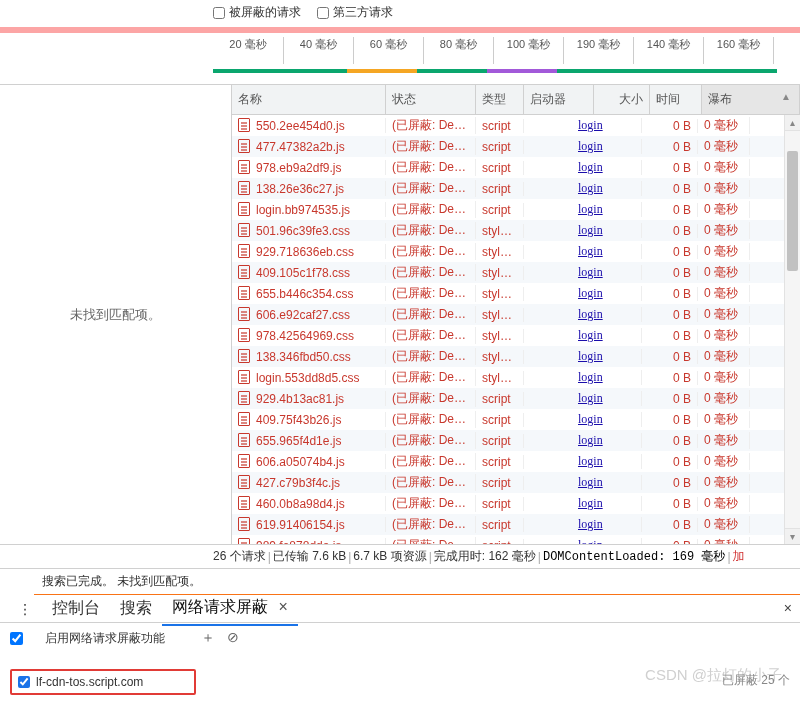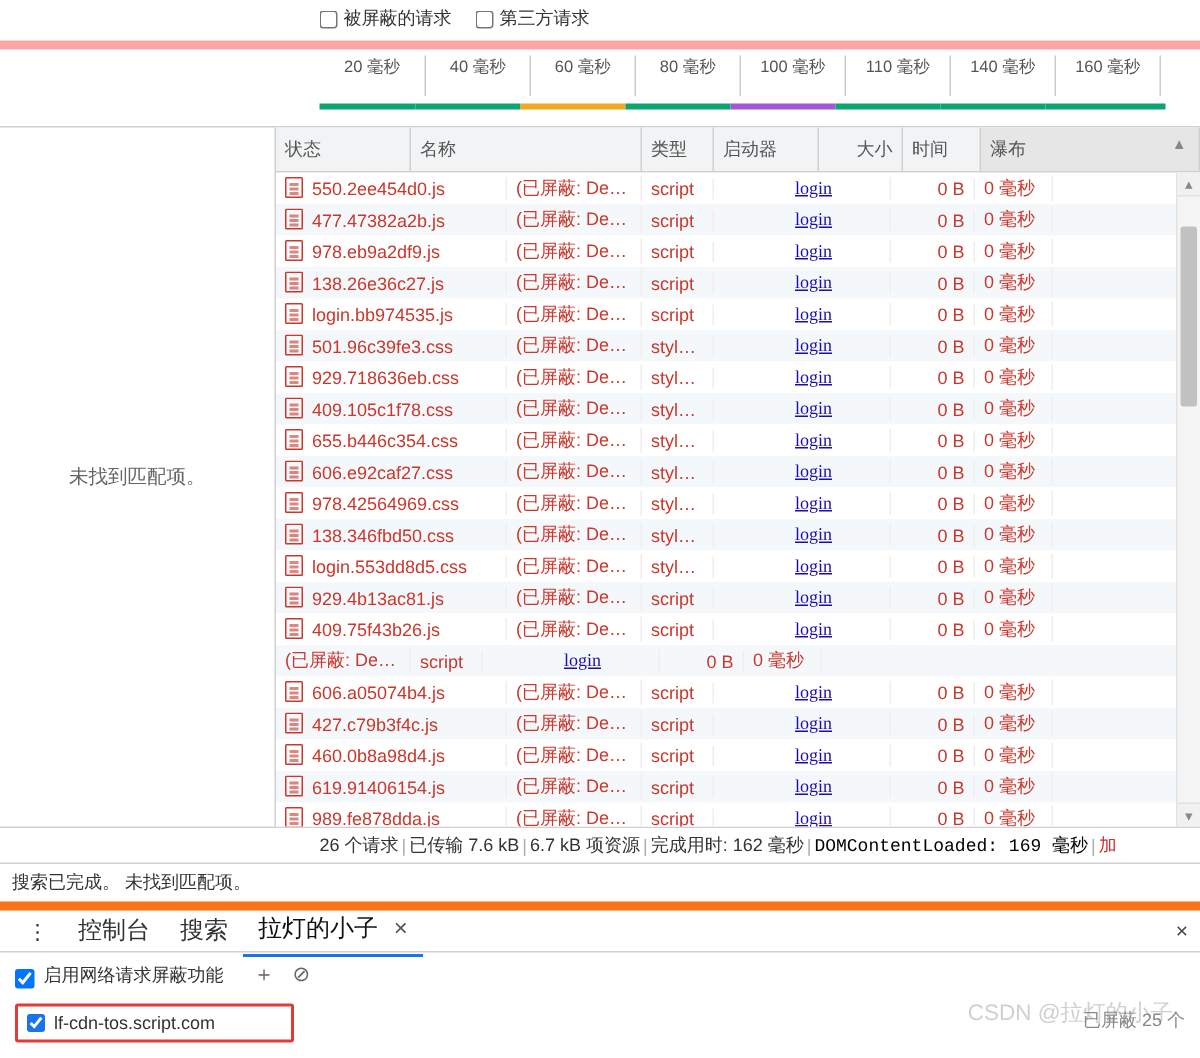--- a/index.html
+++ b/index.html
@@ -15,21 +15,21 @@
   .timeline-wrap { position: relative; height: 52px; border-bottom: 1px solid #d0d0d0; }
   .timeline-ticks { display: flex; padding-top: 4px; }
   .timeline-ticks .spacer { width: 213px; flex: none; }
   .timeline-tick { width: 70px; flex: none; text-align: center; font-size: 11px; color: #555; border-left: 1px solid #ccc; padding-bottom: 12px; }
   .timeline-tick.nb { border-left: none; }
   .timeline-bars { position: absolute; left: 213px; right: 0; top: 36px; height: 4px; display: flex; }
   .bar { height: 4px; }
 
   
   .body-split { display: flex; flex: 1; min-height: 0; border-bottom: 1px solid #d0d0d0; }
-  .left-pane { width: 184px; flex: none; display: flex; align-items: center; justify-content: center; color: #666; font-size: 13px; border-right: 1px solid #d0d0d0; }
+  .left-pane { width: 232px; flex: none; display: flex; align-items: center; justify-content: center; color: #666; font-size: 13px; border-right: 1px solid #d0d0d0; }
 
   .table-wrap { flex: 1; display: flex; flex-direction: column; min-width: 0; }
   .table-header { display: flex; align-items: center; background: #f1f3f4; border-bottom: 1px solid #d0d0d0; flex: none; position: relative; }
   .th { padding: 6px 6px; border-right: 1px solid #d0d0d0; color: #555; font-size: 12px; white-space: nowrap; overflow: hidden; }
   .th.sort { background: #e6e6e6; }
   .sort-arrow { float: right; color: #888; font-size: 10px; margin-right: 2px; }
 
   .col-name { width: 154px; flex: none; }
   .col-status { width: 90px; flex: none; }
   .col-type { width: 48px; flex: none; }
@@ -54,33 +54,33 @@
   .td.col-init { color: #1a0dab; text-decoration: underline; cursor: pointer; margin-left: 48px; }
   .file-icon { display: inline-block; width: 12px; height: 14px; margin-right: 6px; vertical-align: -2px; border: 1px solid #c8382d; border-radius: 1px; position: relative; }
   .file-icon::before { content: ""; position: absolute; top: 3px; left: 2px; right: 2px; height: 1.5px; background: #c8382d; box-shadow: 0 3px 0 #c8382d, 0 6px 0 #c8382d; opacity: 0.6; }
 
   
   .summary { display: flex; align-items: center; gap: 2px; padding: 4px 6px 4px 213px; font-size: 12px; color: #333; border-bottom: 1px solid #d0d0d0; height: 24px; }
   .summary .sep { color: #aaa; }
   .summary .dcl { color: #000000; font-family: Liberation Mono, monospace; }
   .summary .load { color: #d03030; }
 
-  .search-done { padding: 4px 8px; border-bottom: 6px solid #f97316; color: #333; font-size: 12px; }
+  .search-done { padding: 4px 8px; border-bottom: 1px solid #f97316; color: #333; font-size: 12px; margin-left: 34px; }
 
   
   .tabs-row { display: flex; align-items: center; gap: 0; border-bottom: 1px solid #d0d0d0; padding: 0 8px 0 8px; height: 28px; position: relative; }
   .menu-icon { padding: 4px 10px; font-size: 14px; cursor: pointer; }
   .tab { padding: 6px 10px; font-size: 16px; cursor: pointer; }
   .tab.active { border-bottom: 2px solid #1a73e8; color: #111; }
   .tab .close { margin-left: 6px; color: #555; cursor: pointer; }
   .tabs-row .close-all { position: absolute; right: 8px; top: 5px; font-size: 14px; color: #444; cursor: pointer; }
 
   
   .blocking { padding: 6px 8px 10px 10px; }
-  .block-enable { display: flex; align-items: flex-end; gap: 6px; margin-bottom: 10px; }
+  .block-enable { display: flex; align-items: center; gap: 22px; margin-bottom: 22px; }
   .tool-icons { display: inline-flex; gap: 12px; margin-left: 14px; color: #666; }
   .tool-icons span { cursor: pointer; font-size: 14px; }
   .pattern-row { display: flex; align-items: center; gap: 6px; border: 2px solid #e13b36; border-radius: 2px; padding: 4px 6px; width: 186px; }
   .pattern-row input[type=checkbox]{ width:12px;height:12px; accent-color:#1a73e8; }
 
   .watermark { position: absolute; right: 18px; bottom: 20px; color: #d0d0d0; font-size: 15px; pointer-events: none; }
   .watermark-count { position: absolute; right: 10px; bottom: 16px; color: #888; font-size: 12px; }
 </style>
 </head>
 <body>
@@ -98,21 +98,21 @@
 </div>
 
 <div class="timeline-wrap">
   <div class="timeline-ticks" id="ticks">
         <div class="spacer"></div>
         <div class="timeline-tick nb">20 毫秒</div>
         <div class="timeline-tick">40 毫秒</div>
         <div class="timeline-tick">60 毫秒</div>
         <div class="timeline-tick">80 毫秒</div>
         <div class="timeline-tick">100 毫秒</div>
-        <div class="timeline-tick">110 毫秒</div>
+        <div class="timeline-tick">190 毫秒</div>
         <div class="timeline-tick">140 毫秒</div>
         <div class="timeline-tick">160 毫秒</div>
         <div class="timeline-tick">18</div>
       </div>
   <div class="timeline-bars" id="bars">
         <div class="bar" style="background: rgb(10, 166, 110); width: 64px;"></div>
         <div class="bar" style="background: rgb(10, 166, 110); width: 70px;"></div>
         <div class="bar" style="background: rgb(245, 166, 35); width: 70px;"></div>
         <div class="bar" style="background: rgb(10, 166, 110); width: 70px;"></div>
         <div class="bar" style="background: rgb(162, 89, 217); width: 70px;"></div>
@@ -122,22 +122,22 @@
       </div>
 </div>
 
 <div class="body-split">
   <div class="left-pane">
     <span>未找到匹配项。</span>
   </div>
 
   <div class="table-wrap">
     <div class="table-header">
+      <div class="th col-name">名称</div>
       <div class="th col-status">状态</div>
-      <div class="th col-name">名称</div>
       <div class="th col-type">类型</div>
       <div class="th col-init">启动器</div>
       <div class="th col-size">大小</div>
       <div class="th col-time">时间</div>
       <div class="th col-water sort"><span>瀑布</span><span class="sort-arrow">▲</span></div>
     </div>
     <div class="table-body">
       <div class="rows" id="rows">
             <div class="tr">
               <div class="td col-name"><span class="file-icon"></span>550.2ee454d0.js</div>
@@ -268,20 +268,21 @@
             <div class="tr">
               <div class="td col-name"><span class="file-icon"></span>409.75f43b26.js</div>
               <div class="td col-status">(已屏蔽: De…</div>
               <div class="td col-type">script</div>
               <div class="td col-init">login</div>
               <div class="td col-size">0 B</div>
               <div class="td col-time">0 毫秒</div>
               <div class="td col-water"></div>
             </div>
             <div class="tr">
+              <div class="td col-name"><span class="file-icon"></span>655.965f4d1e.js</div>
               <div class="td col-status">(已屏蔽: De…</div>
               <div class="td col-type">script</div>
               <div class="td col-init">login</div>
               <div class="td col-size">0 B</div>
               <div class="td col-time">0 毫秒</div>
               <div class="td col-water"></div>
             </div>
             <div class="tr">
               <div class="td col-name"><span class="file-icon"></span>606.a05074b4.js</div>
               <div class="td col-status">(已屏蔽: De…</div>
@@ -351,21 +352,21 @@
   <span class="load">加</span>
 </div>
 
 <div class="search-done">搜索已完成。 未找到匹配项。</div>
 
 <div class="tabs-row">
   <span class="menu-icon">⋮</span>
   <div class="tab">控制台</div>
   <div class="tab">搜索</div>
   <div class="tab active">
-    <span>拉灯的小子</span>
+    <span>网络请求屏蔽</span>
     <span class="close">×</span>
   </div>
   <span class="close-all">×</span>
 </div>
 
 <div class="blocking">
   <div class="block-enable">
     <input type="checkbox" checked="" style="">
     <span>启用网络请求屏蔽功能</span>
     <span class="tool-icons">

